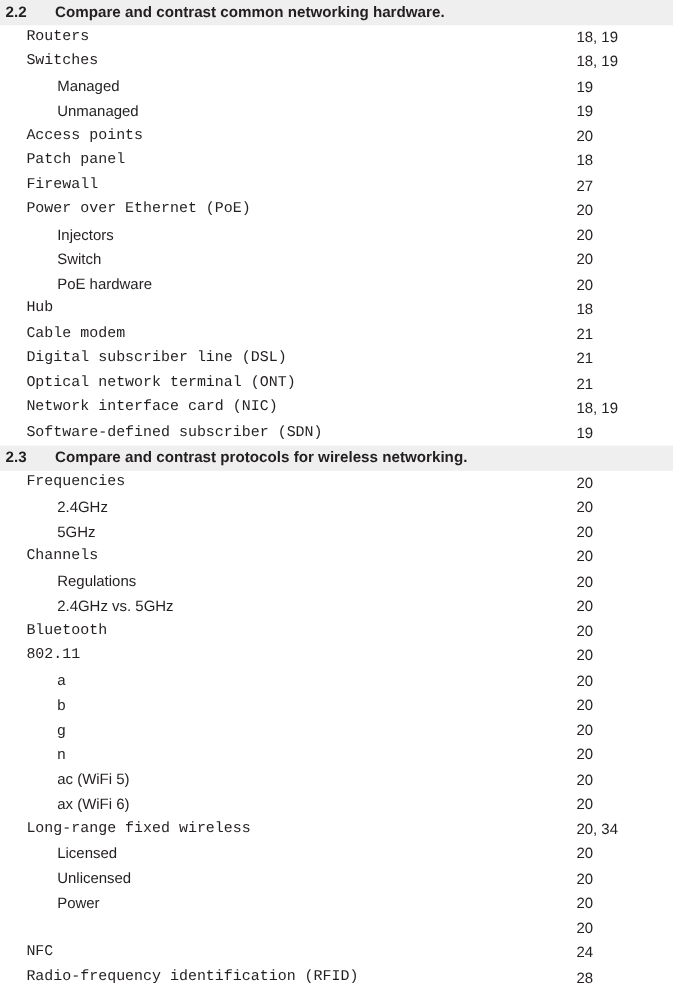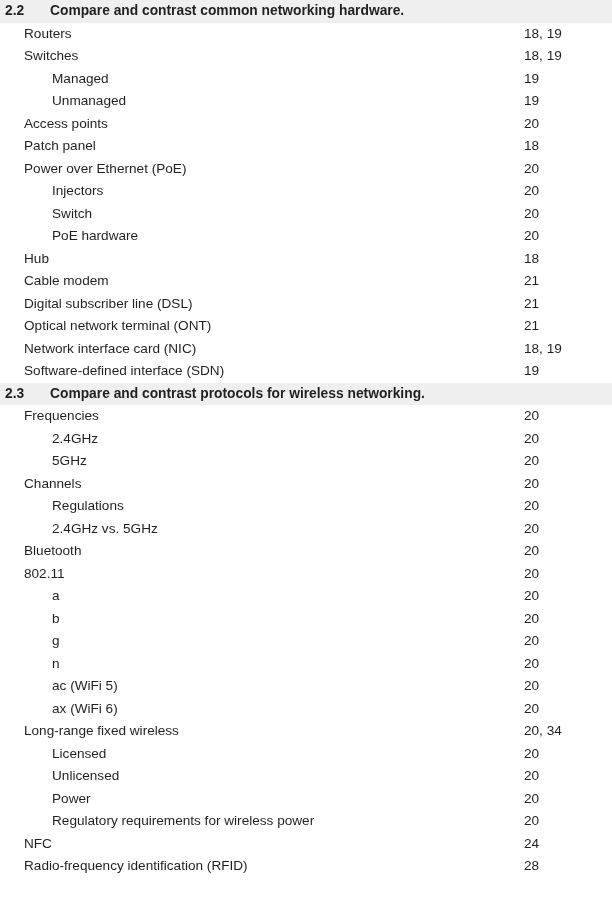--- a/index.html
+++ b/index.html
@@ -13,21 +13,21 @@
   .toc { width: 612px; height: 900px; }
   .row {
     height: 22.5px;
     display: flex;
     align-items: center;
     position: relative;
     font-size: 13.6px;
     line-height: 1;
   }
   .row .label { white-space: nowrap; }
-  .level-1 .label { padding-left: 24px; }
+  .level-1 .label { padding-left: 24px; font-family: Liberation Mono, monospace; }
   .level-2 .label { padding-left: 52px; }
   .pages {
     position: absolute;
     left: 524px;
     top: 50%;
     transform: translateY(-50%);
     white-space: nowrap;
   }
   .section-header {
     height: 22.5px;
@@ -67,20 +67,24 @@
     </div>
     <div class="row level-1">
       <span class="label">Access points</span>
       <span class="pages">20</span>
     </div>
     <div class="row level-1">
       <span class="label">Patch panel</span>
       <span class="pages">18</span>
     </div>
     <div class="row level-1">
+      <span class="label">Firewall</span>
+      <span class="pages">27</span>
+    </div>
+    <div class="row level-1">
       <span class="label">Power over Ethernet (PoE)</span>
       <span class="pages">20</span>
     </div>
     <div class="row level-2">
       <span class="label">Injectors</span>
       <span class="pages">20</span>
     </div>
     <div class="row level-2">
       <span class="label">Switch</span>
       <span class="pages">20</span>
@@ -103,21 +107,21 @@
     </div>
     <div class="row level-1">
       <span class="label">Optical network terminal (ONT)</span>
       <span class="pages">21</span>
     </div>
     <div class="row level-1">
       <span class="label">Network interface card (NIC)</span>
       <span class="pages">18, 19</span>
     </div>
     <div class="row level-1">
-      <span class="label">Software-defined interface (SDN)</span>
+      <span class="label">Software-defined subscriber (SDN)</span>
       <span class="pages">19</span>
     </div>
     <div class="section-header">
       <span class="section-number">2.3</span>
       <span class="section-title">Compare and contrast protocols for wireless networking.</span>
     </div>
     <div class="row level-1">
       <span class="label">Frequencies</span>
       <span class="pages">20</span>
     </div>
@@ -183,21 +187,20 @@
     </div>
     <div class="row level-2">
       <span class="label">Unlicensed</span>
       <span class="pages">20</span>
     </div>
     <div class="row level-2">
       <span class="label">Power</span>
       <span class="pages">20</span>
     </div>
     <div class="row level-2">
-      <span class="label">Regulatory requirements for wireless power</span>
       <span class="pages">20</span>
     </div>
     <div class="row level-1">
       <span class="label">NFC</span>
       <span class="pages">24</span>
     </div>
     <div class="row level-1">
       <span class="label">Radio-frequency identification (RFID)</span>
       <span class="pages">28</span>
     </div>

